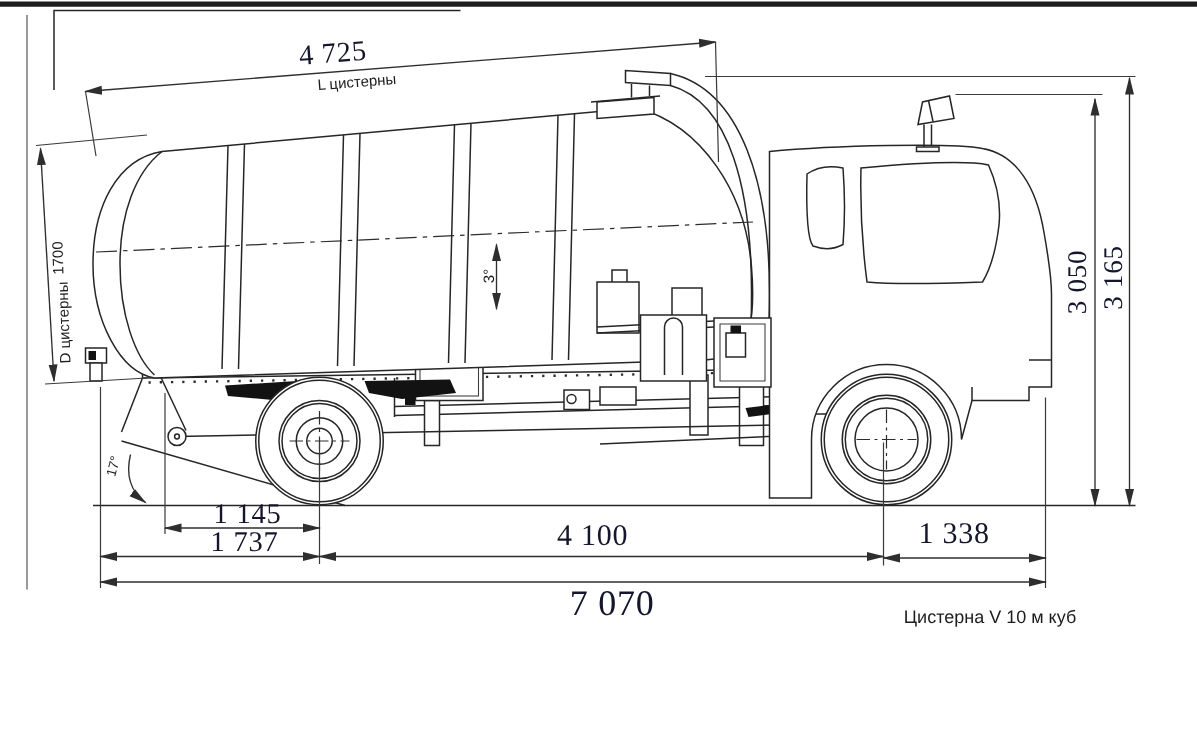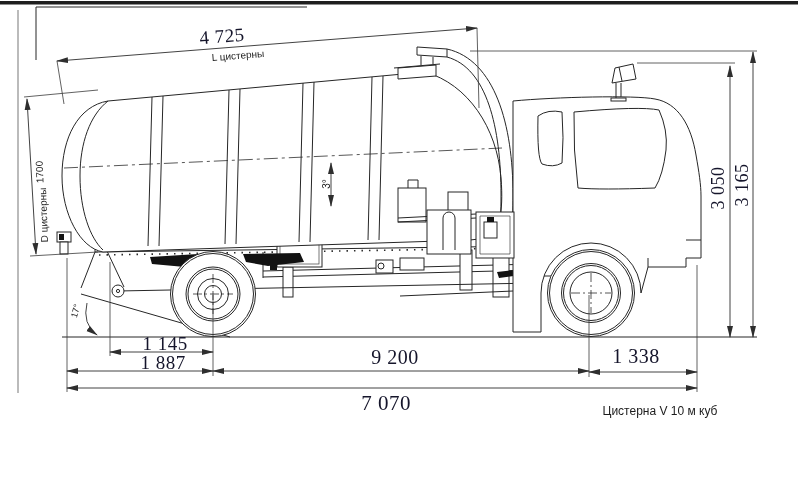--- a/index.html
+++ b/index.html
@@ -188,22 +188,22 @@
   <div class="lbl num" style="left:222px;top:36px;font-size:19px;--r:-4.5deg;">4 725</div>
   <div class="lbl sm" style="left:238px;top:56px;--r:-4.5deg;">L цистерны</div>
 
   <div class="lbl sm" style="left:40px;top:172px;--r:-92deg;">1700</div>
   <div class="lbl sm" style="left:44px;top:215px;--r:-92deg;">D цистерны</div>
 
   <div class="lbl num" style="left:718px;top:188px;font-size:18px;--r:-90deg;">3 050</div>
   <div class="lbl num" style="left:742px;top:185px;font-size:18px;--r:-90deg;">3 165</div>
 
   <div class="lbl num" style="left:165px;top:343px;font-size:19px;">1 145</div>
-  <div class="lbl num" style="left:163px;top:362px;font-size:19px;">1 887</div>
-  <div class="lbl num" style="left:395px;top:357px;font-size:20px;">9 200</div>
+  <div class="lbl num" style="left:163px;top:362px;font-size:19px;">1 737</div>
+  <div class="lbl num" style="left:395px;top:357px;font-size:20px;">4 100</div>
   <div class="lbl num" style="left:636px;top:356px;font-size:20px;">1 338</div>
-  <div class="lbl num" style="left:386px;top:403px;font-size:21px;">7 070</div>
+  <div class="lbl num" style="left:408px;top:403px;font-size:24px;">7 070</div>
 
   <div class="lbl sm" style="left:327px;top:184px;--r:-90deg;">3°</div>
   <div class="lbl sm" style="left:76px;top:311px;font-size:9px;--r:-75deg;">17°</div>
 
   <div class="lbl note" style="left:660px;top:411px;">Цистерна V 10 м куб</div>
 </div>
 
 </body></html>

